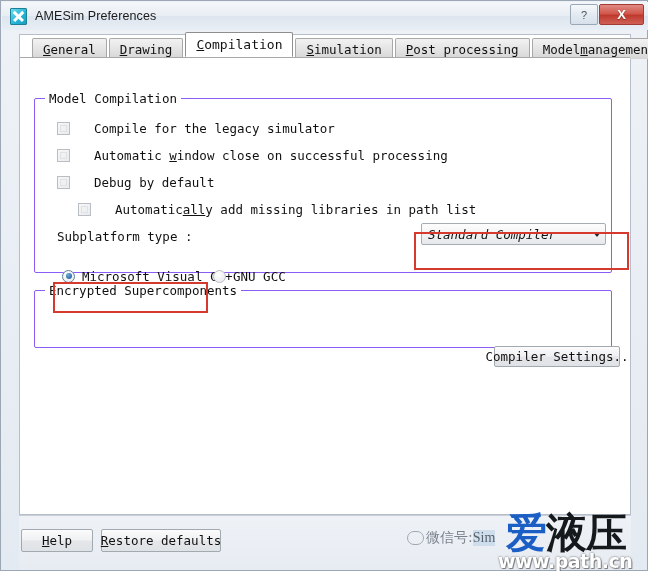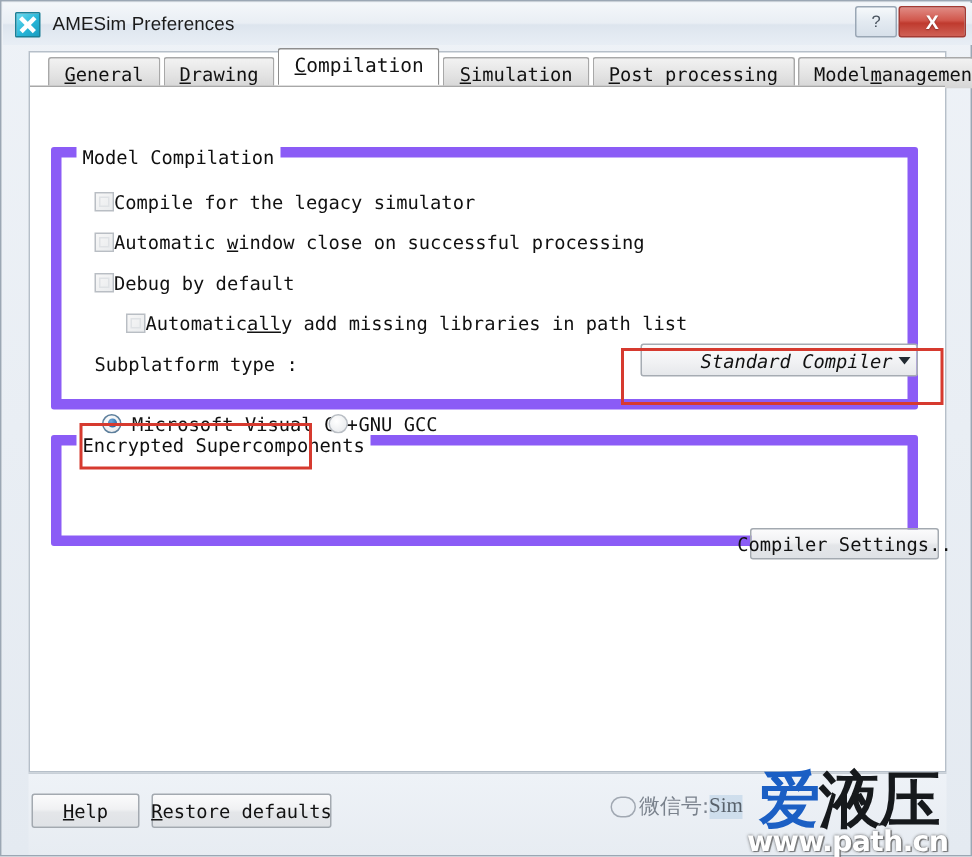--- a/index.html
+++ b/index.html
@@ -152,35 +152,34 @@
     height: 457px;
     background: #ffffff;
     border-top: 1px solid #a8a8a8;
     box-sizing: border-box;
   }
 
   
   .group {
     position: absolute;
     box-sizing: border-box;
-    border: 7px solid #8b5cf6;
+    border: 1px solid #8b5cf6;
     border-radius: 2px;
-    text-align: right;
   }
   .group-title {
     position: absolute;
     top: -8px; left: 10px;
     background: #ffffff;
     padding: 0 4px;
     font-size: 12.5px;
     color: #0f0f0f;
     white-space: nowrap;
   }
   #group-model { left: 14px; top: 40px; width: 578px; height: 175px; }
-  #group-enc    { left: 14px; top: 232px; width: 578px; height: 74px; }
+  #group-enc    { left: 14px; top: 232px; width: 578px; height: 58px; }
 
   
   .chk-row {
     position: absolute;
     display: flex;
     align-items: center;
     height: 16px;
   }
   .chkbox {
     width: 13px; height: 13px;
@@ -191,21 +190,21 @@
     position: relative;
   }
   .chkbox:after {
     content:"";
     position:absolute; left:2px; top:2px;
     width:7px;height:7px;
     border:1px solid #dfe2e5;
     box-sizing:border-box;
   }
   .chk-label {
-    margin-left: 0;
+    margin-left: 24px;
     font-size: 12.5px;
     color: #111111;
     white-space: nowrap;
   }
 
   
   .field-label {
     position: absolute;
     font-size: 12.5px;
     color: #111111;

